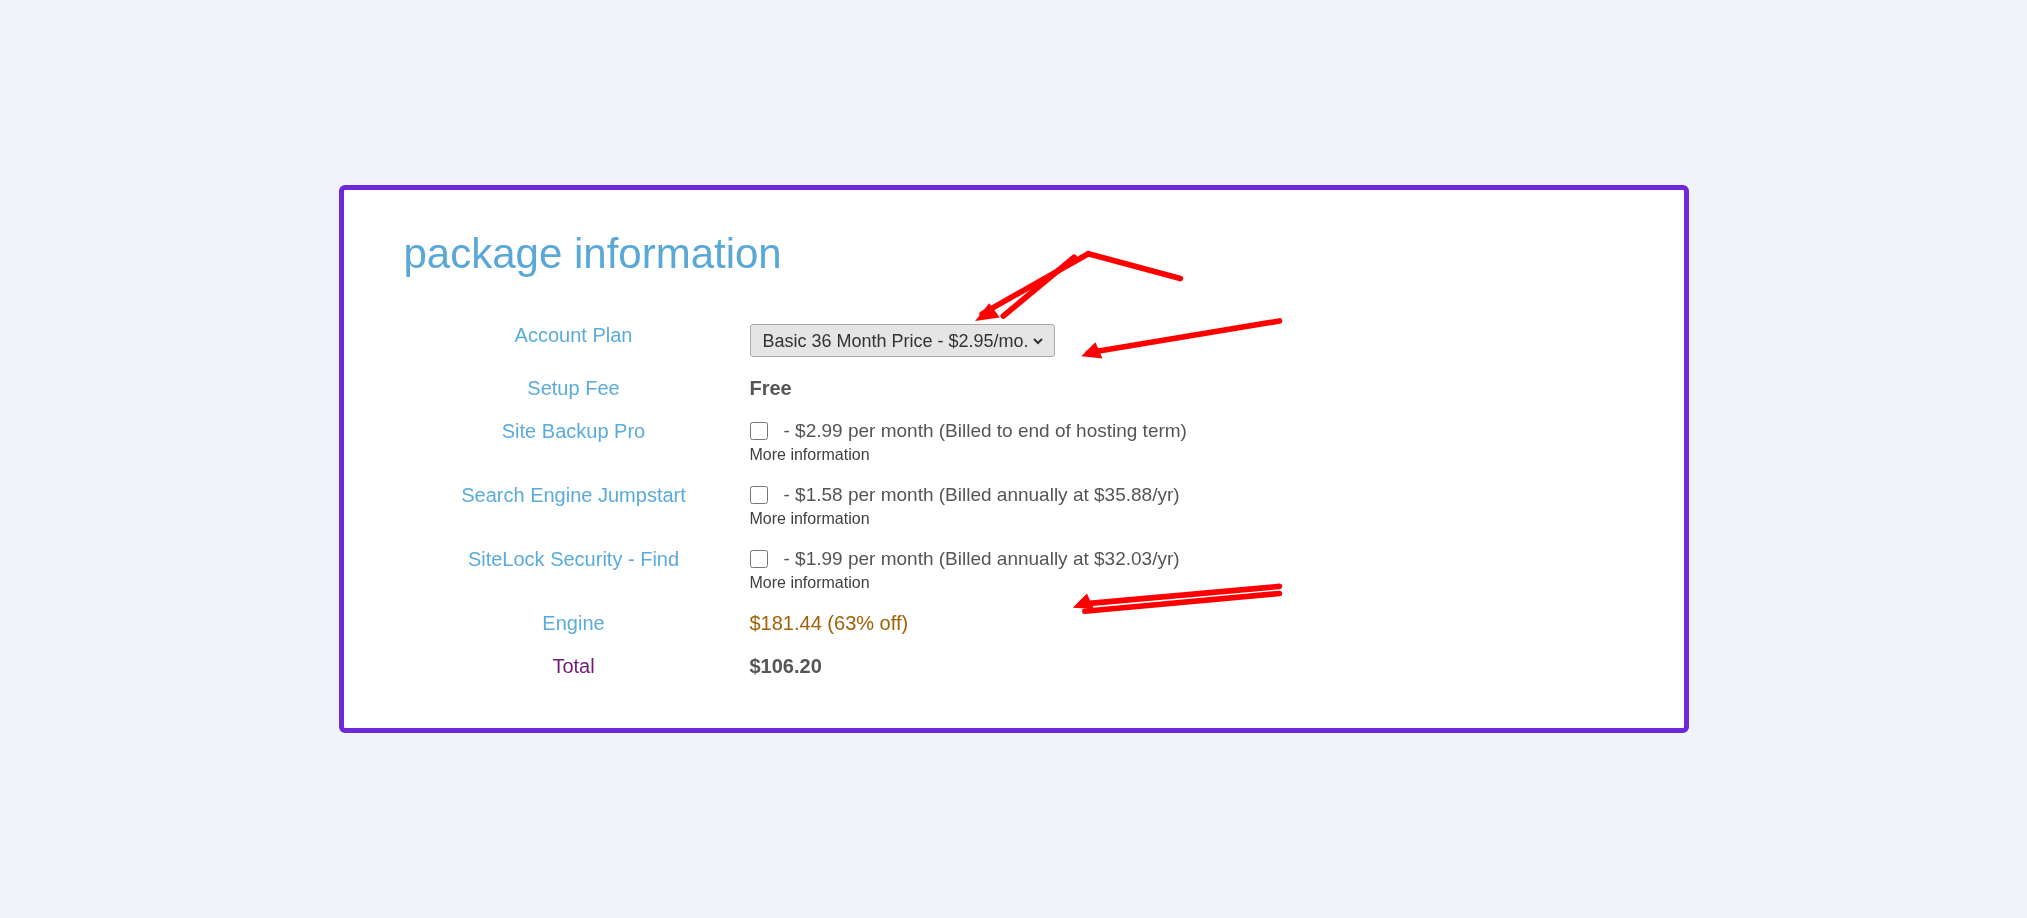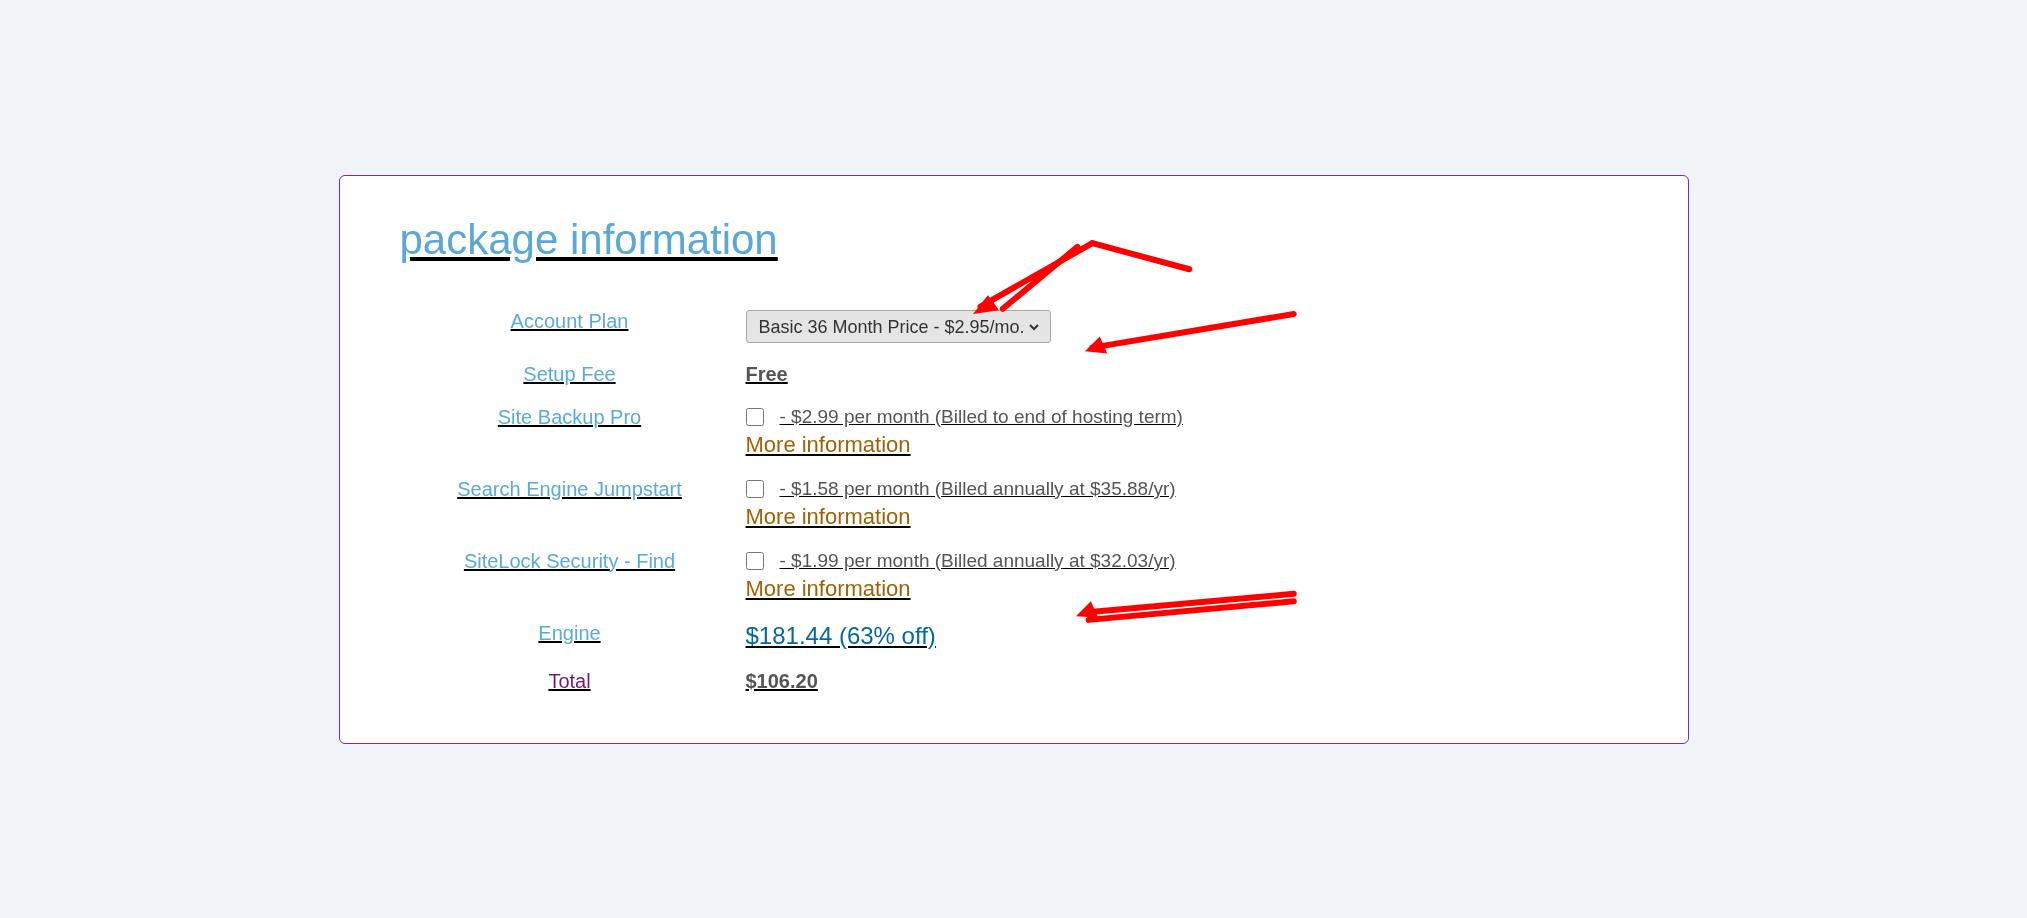--- a/index.html
+++ b/index.html
@@ -13,26 +13,25 @@
       font-family: Arial, sans-serif;
       display: flex;
       justify-content: center;
       align-items: center;
       min-height: 918px;
       width: 2027px;
     }
 
     .card {
       background: #ffffff;
-      border: 1px solid #6d28d9;
+      border: 5px solid #6d28d9;
       border-radius: 6px;
       padding: 40px 44px 40px 60px;
       width: 1350px;
       position: relative;
-      text-decoration: underline;
     }
 
     .card-title {
       color: #5aa8d8;
       font-size: 42px;
       font-weight: 300;
       margin-bottom: 36px;
     }
 
     .form-table {
@@ -100,31 +99,31 @@
       color: #555555;
     }
 
     .checkbox-line input[type="checkbox"] {
       width: 18px;
       height: 18px;
       cursor: pointer;
     }
 
     .more-info-link {
-      color: #a16207;
-      font-size: 22px;
+      color: #404040;
+      font-size: 16px;
       text-decoration: none;
       display: block;
       margin-top: 4px;
       cursor: pointer;
     }
 
     .savings-value {
-      font-size: 24px;
-      color: #0369a1;
+      font-size: 20px;
+      color: #a16207;
     }
 
     .total-value {
       font-size: 20px;
       color: #555555;
       font-weight: bold;
     }
 
     
     .arrows-overlay {

